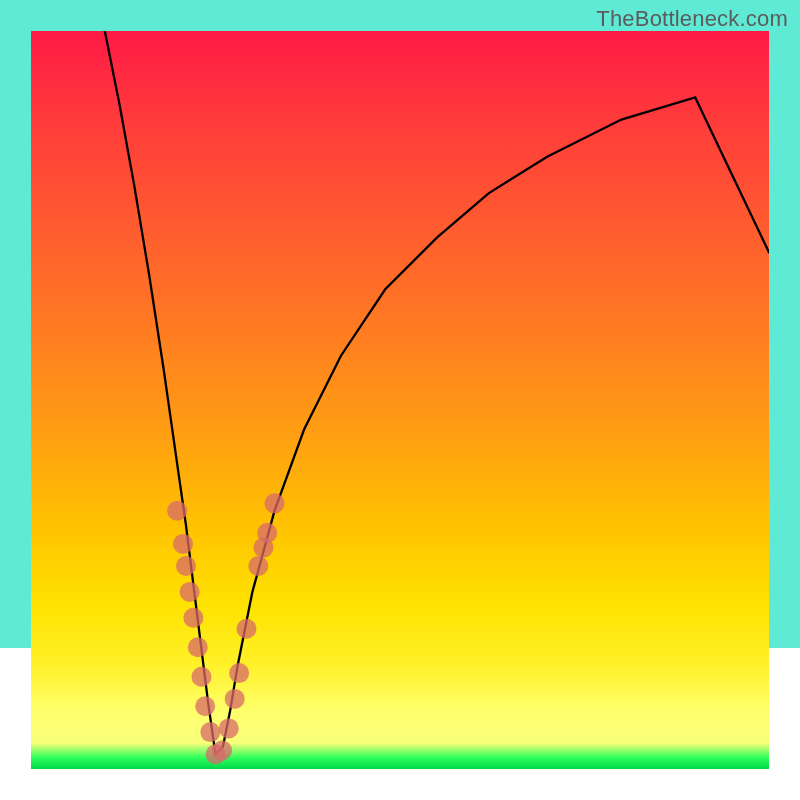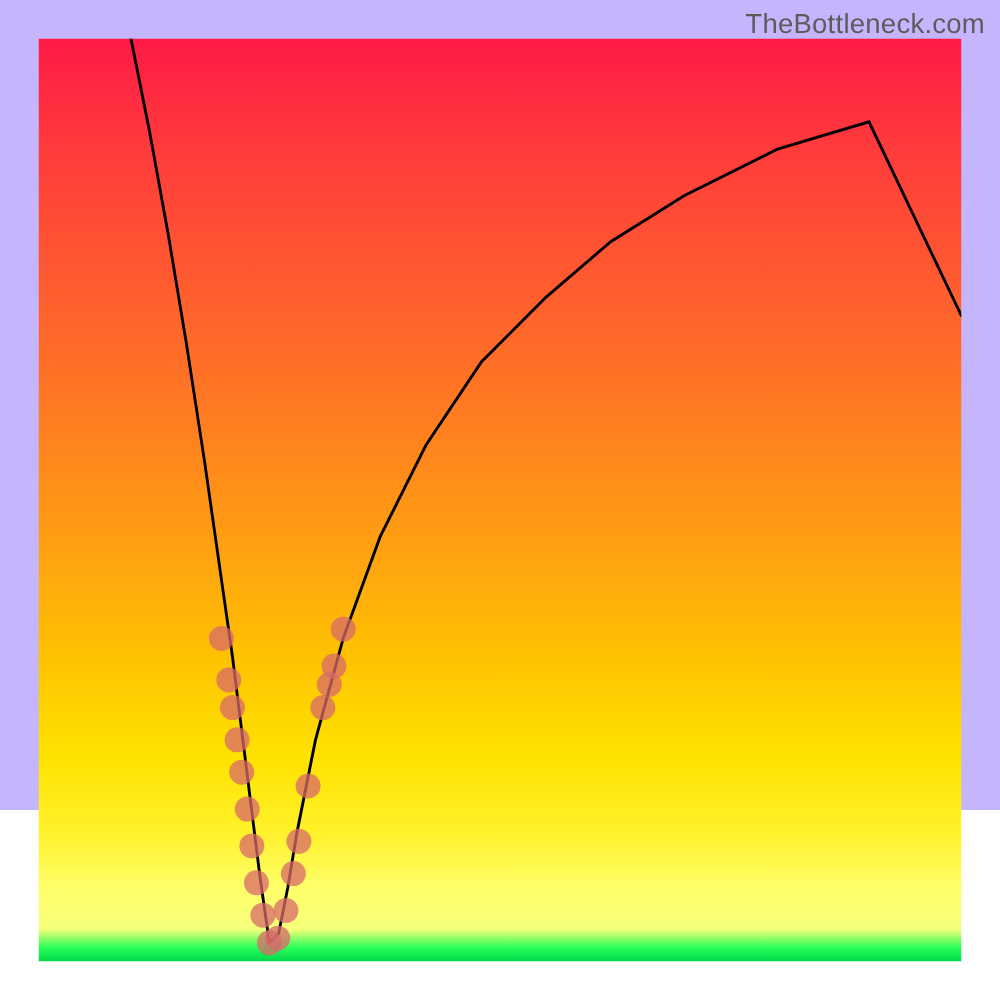--- a/index.html
+++ b/index.html
@@ -1,21 +1,21 @@
 <!DOCTYPE html>
 <html><head>
   <meta charset="utf-8">
   <style>
     * { margin: 0; padding: 0; box-sizing: border-box; }
     html, body { width: 800px; height: 800px; overflow: hidden; }
     .stage {
       position: relative;
       width: 800px;
       height: 648px;
-      background: #c4b5fd;
+      background: #5eead4;
     }
     .plot-area {
       position: absolute;
       left: 31px;
       top: 31px;
       width: 738px;
       height: 738px;
       
       background: linear-gradient(
         to bottom,

